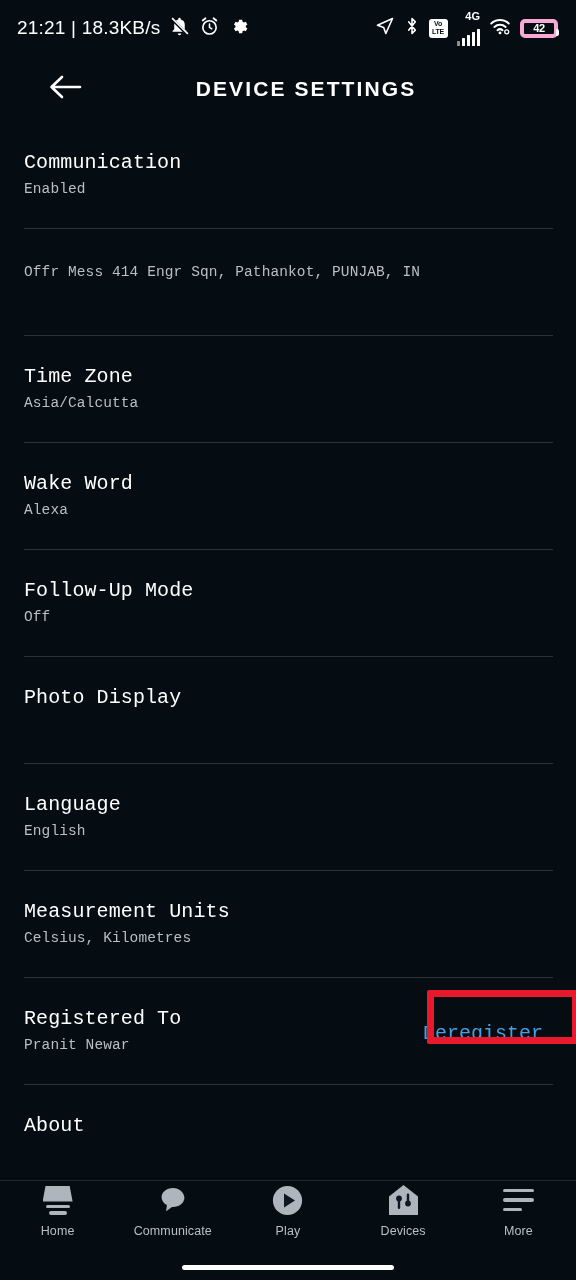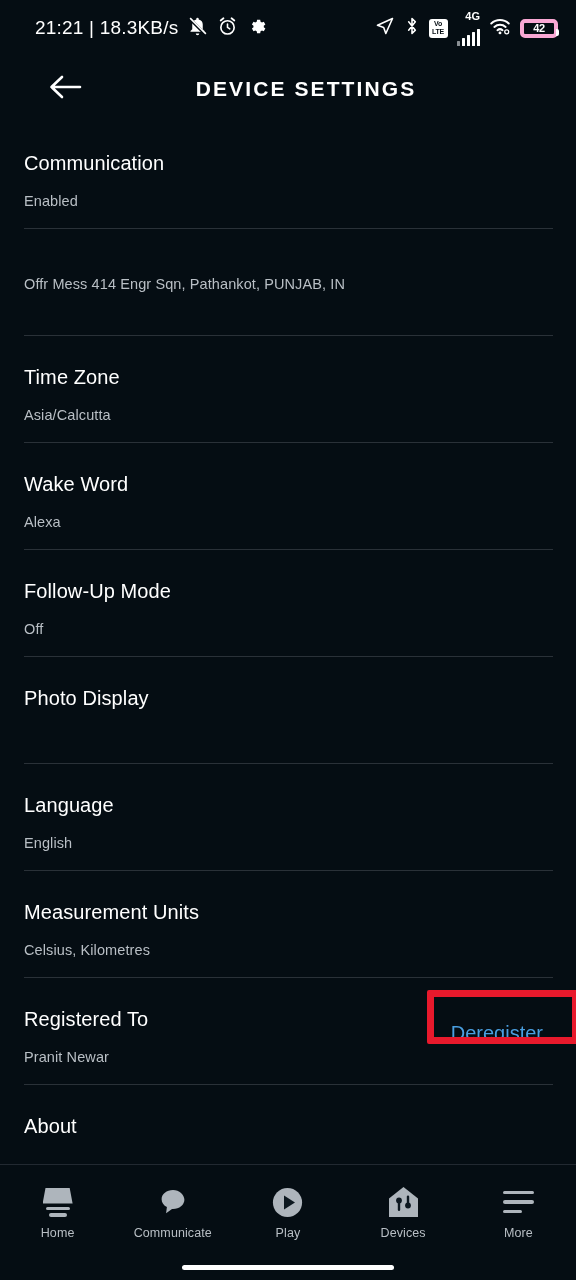--- a/index.html
+++ b/index.html
@@ -8,21 +8,21 @@
     background:#050d13;
     font-family:"Liberation Sans", sans-serif;
     overflow:hidden;
   }
   .phone { position:relative; width:576px; height:1280px; background:#050d13; }
 
   
   .statusbar {
     position:absolute; top:0; left:0; width:576px; height:56px;
     display:flex; align-items:center; justify-content:space-between;
-    padding:0 18px 0 35px;
+    padding:0 18px 0 17px;
     background:#050d13;
   }
   .sb-left { display:flex; align-items:center; gap:9px; }
   .sb-clock {
     color:#ffffff; font-size:19px; font-weight:500; letter-spacing:.2px;
     white-space:nowrap;
   }
   .sb-right { display:flex; align-items:center; gap:9px; }
   .sb-ico { display:block; }
 
@@ -66,53 +66,53 @@
     color:#ffffff; font-size:21px; font-weight:700; letter-spacing:2.1px;
     pointer-events:none;
   }
 
   
   .list {
     position:absolute; top:122px; left:0; width:576px; height:1058px;
     overflow:hidden;
   }
   .row {
-    position:relative; height:107px; padding:29px 24px 0 24px;
+    position:relative; height:107px; padding:29px 24px 0 24px;font-family:Liberation Mono, monospace;
   }
   .row .title {
     color:#ffffff; font-size:20px; font-weight:400; line-height:24px;
     letter-spacing:.1px;
   }
   .row .sub {
     color:#b9bfc5; font-size:14.5px; font-weight:400; line-height:20px;
-    margin-top:16px; letter-spacing:.1px;
+    margin-top:4px; letter-spacing:.1px;
   }
   .row .divider {
     position:absolute; left:24px; right:23px; bottom:0; height:1px;
     background:#2a3138;
   }
 
   .row-action {
     position:absolute; right:33px; top:44px;
     color:#4a9fe0; font-size:20px; font-weight:400;
     cursor:pointer;
   }
   
   .highlight-box {
     position:absolute; left:427px; top:990px; width:152px; height:54px;
     border:7px solid #e8192c; border-radius:2px;
     pointer-events:none;
   }
 
   
   .bottomnav {
-    position:absolute; left:0; bottom:16px; width:576px; height:100px;
+    position:absolute; left:0; bottom:0; width:576px; height:100px;
     background:#050d13; border-top:1px solid #222931;
     display:flex; align-items:flex-start; justify-content:space-around;
-    padding-top:20px;
+    padding-top:2px;
   }
   .navitem {
     width:106px; display:flex; flex-direction:column; align-items:center;
     gap:7px; cursor:pointer;
   }
   .navicon { height:34px; display:flex; align-items:center; justify-content:center; }
   .navlabel { color:#b9bfc5; font-size:12.5px; letter-spacing:.1px; }
 
   .echo-ico { width:30px; display:flex; flex-direction:column; align-items:center; gap:3px;}
   .echo-top {

